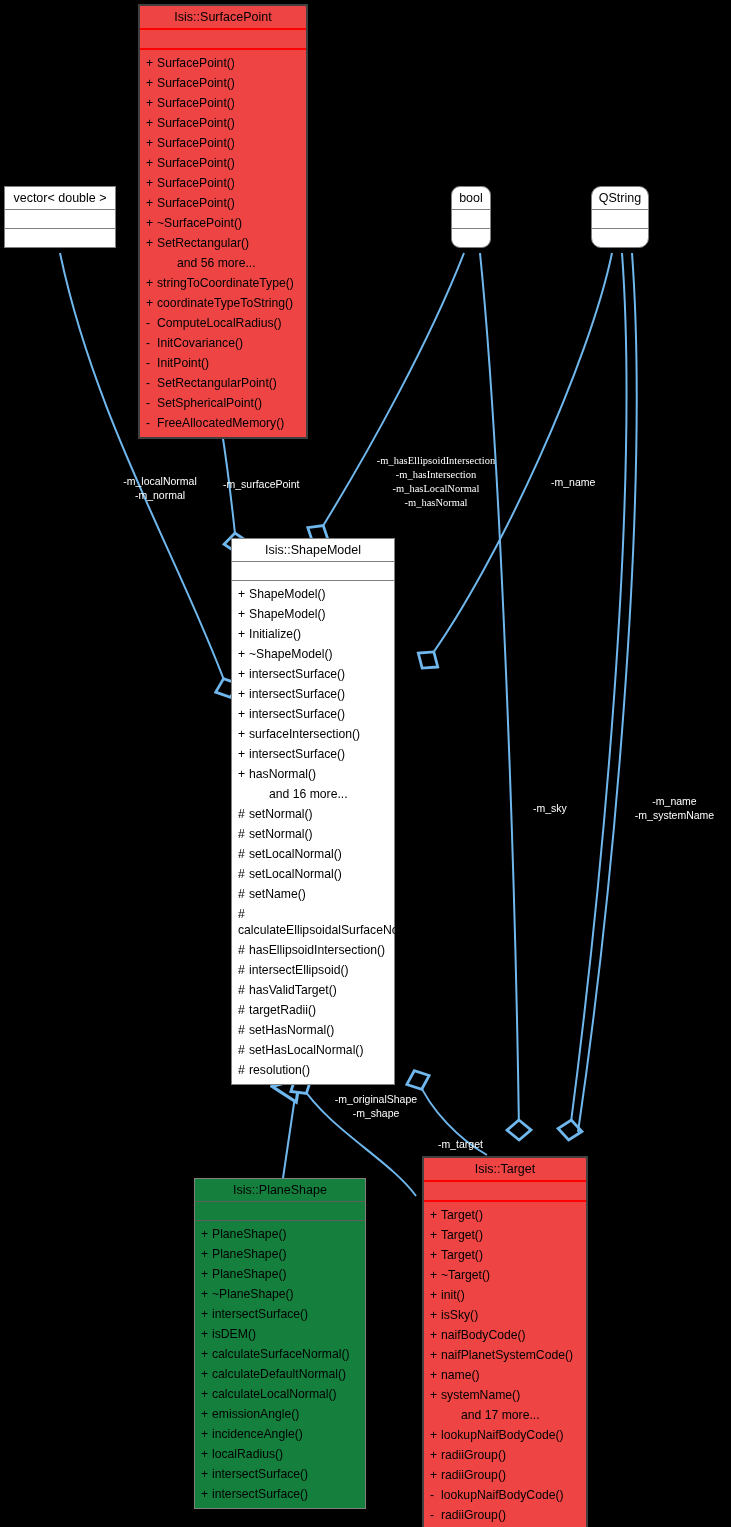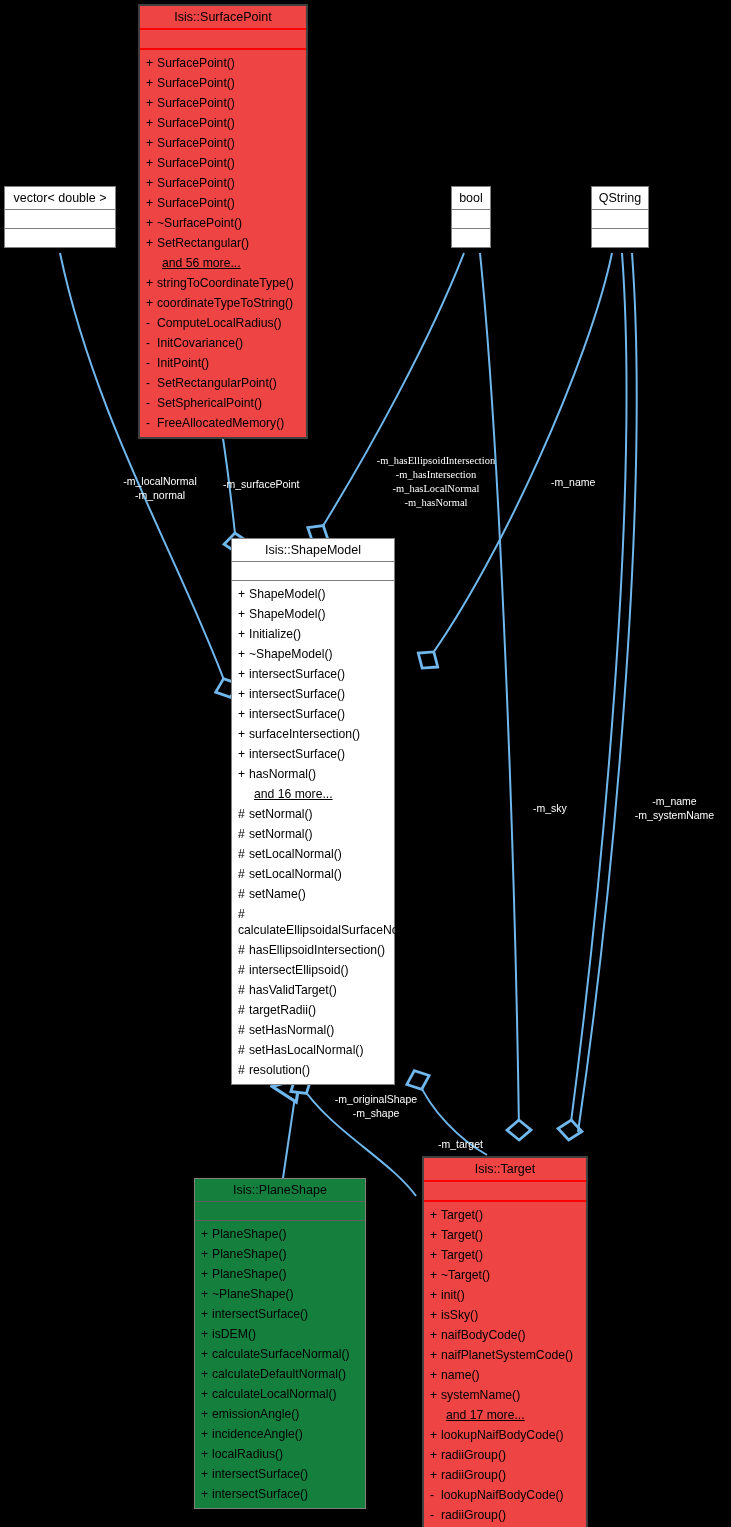--- a/index.html
+++ b/index.html
@@ -69,22 +69,21 @@
     line-height: 20px;
     padding: 0 4px 0 6px;
     white-space: nowrap;
   }
   .member .vis {
     display: inline-block;
     width: 11px;
     text-align: left;
   }
   .member.more {
-    padding-left: 22px;
-    text-decoration: underline;
+    padding-left: 37px;
   }
   .member.wrap {
     white-space: normal;
     line-height: 16px;
     padding-bottom: 2px;
     padding-top: 2px;
   }
   .member.wrap .mtext {
     display: inline-block;
     width: 152px;
@@ -134,27 +133,27 @@
 
     <path d="M 418,1080 C 430,1110 460,1140 487,1155" fill="none" stroke="#6fb7ec" stroke-width="2" marker-start="url(#diamond)"></path>
   </svg>
 
   <div class="node current" style="left:4px; top:186px; width:112px;">
     <div class="node-title">vector&lt; double &gt;</div>
     <div class="node-attrs"></div>
     <div class="node-methods" style="height:18px;padding:0;"></div>
   </div>
 
-  <div class="node current" style="left:451px; top:186px; width:40px;">
+  <div class="node current" style="left:451px; top:186px; width:40px;border-radius:9px;">
     <div class="node-title">bool</div>
     <div class="node-attrs"></div>
     <div class="node-methods" style="height:18px;padding:0;"></div>
   </div>
 
-  <div class="node current" style="left:591px; top:186px; width:58px;">
+  <div class="node current" style="left:591px; top:186px; width:58px;border-radius:10px;">
     <div class="node-title">QString</div>
     <div class="node-attrs"></div>
     <div class="node-methods" style="height:18px;padding:0;"></div>
   </div>
 
   <div class="node highlight" style="left:138px; top:4px; width:170px;">
     <div class="node-title">Isis::SurfacePoint</div>
     <div class="node-attrs"></div>
     <div class="node-methods">
         <div class="member"><span class="vis">+</span><span class="mtext">SurfacePoint()</span></div>

